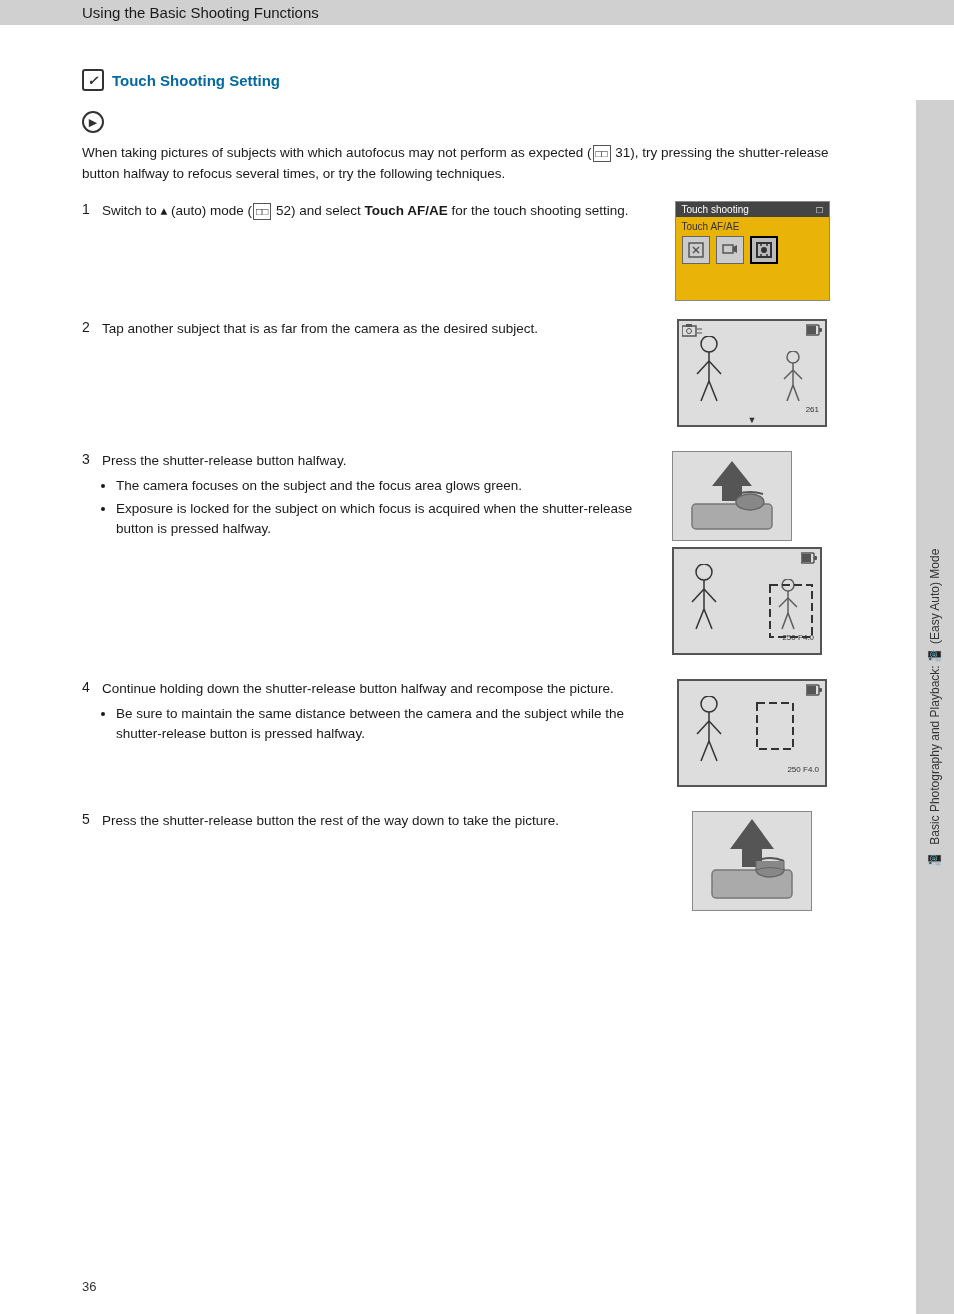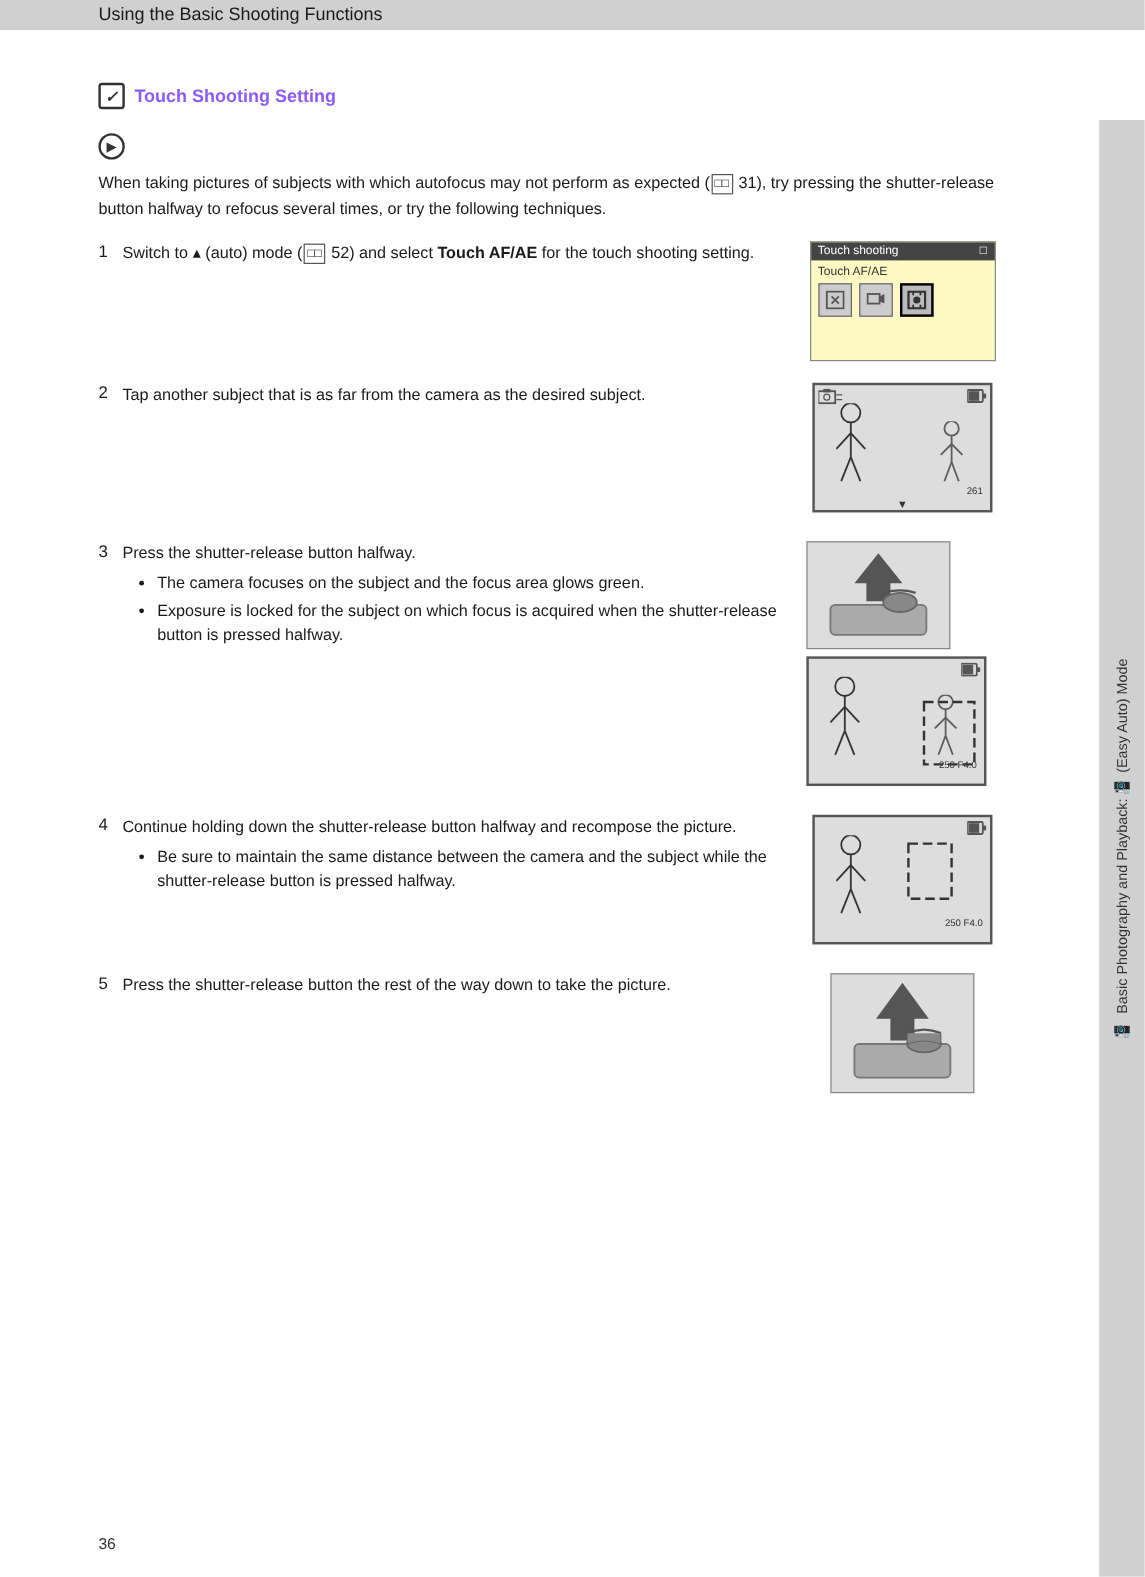--- a/index.html
+++ b/index.html
@@ -58,21 +58,21 @@
       align-items: center;
       justify-content: center;
       font-size: 11px;
       color: #333;
       flex-shrink: 0;
     }
 
     .section-title h2 {
       font-size: 15px;
       font-weight: bold;
-      color: #8b5cf6;
+      color: #0369a1;
     }
 
     .section-body {
       font-size: 13.5px;
       line-height: 1.55;
       color: #1a1a1a;
       margin-bottom: 16px;
     }
 
     .steps-container {
@@ -104,21 +104,21 @@
       color: #1a1a1a;
       padding-right: 20px;
     }
 
     .step-text .bold {
       font-weight: bold;
     }
 
     .step-text ul {
       margin-top: 4px;
-      margin-left: 29px;
+      margin-left: 14px;
       list-style: disc;
     }
 
     .step-text ul li {
       margin-bottom: 3px;
       font-size: 13.5px;
       line-height: 1.5;
     }
 
     .step-image {
@@ -135,21 +135,21 @@
       gap: 6px;
       width: 160px;
       flex-shrink: 0;
     }
 
     
     .touch-shooting-box {
       width: 155px;
       height: 100px;
       border: 1px solid #888;
-      background: #fef9c3;
+      background: #eab308;
       position: relative;
     }
 
     .touch-shooting-box .ts-header {
       background: #444;
       color: #fff;
       font-size: 10px;
       padding: 2px 6px;
       display: flex;
       justify-content: space-between;

